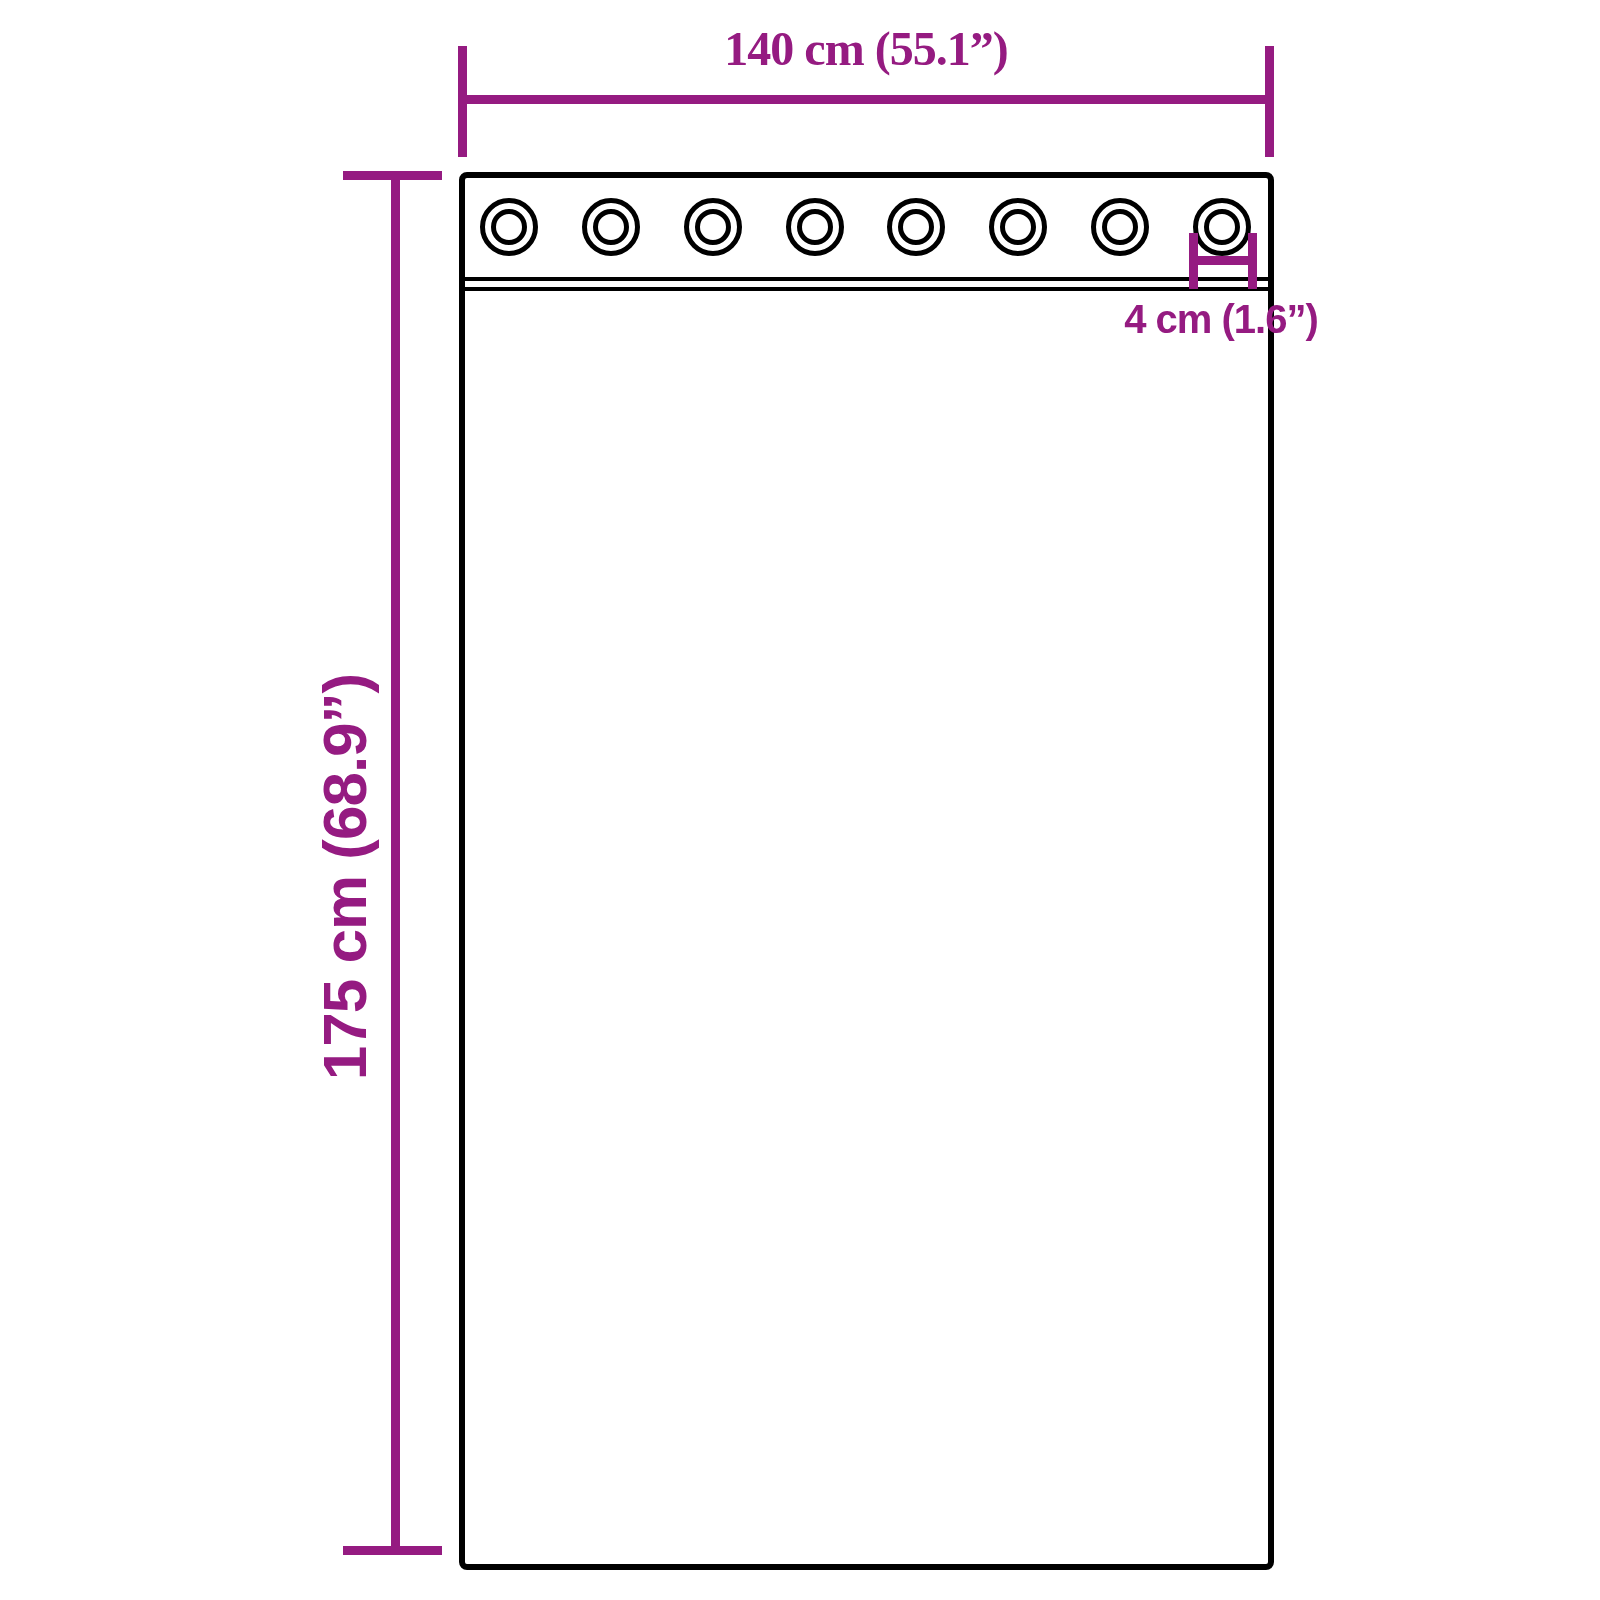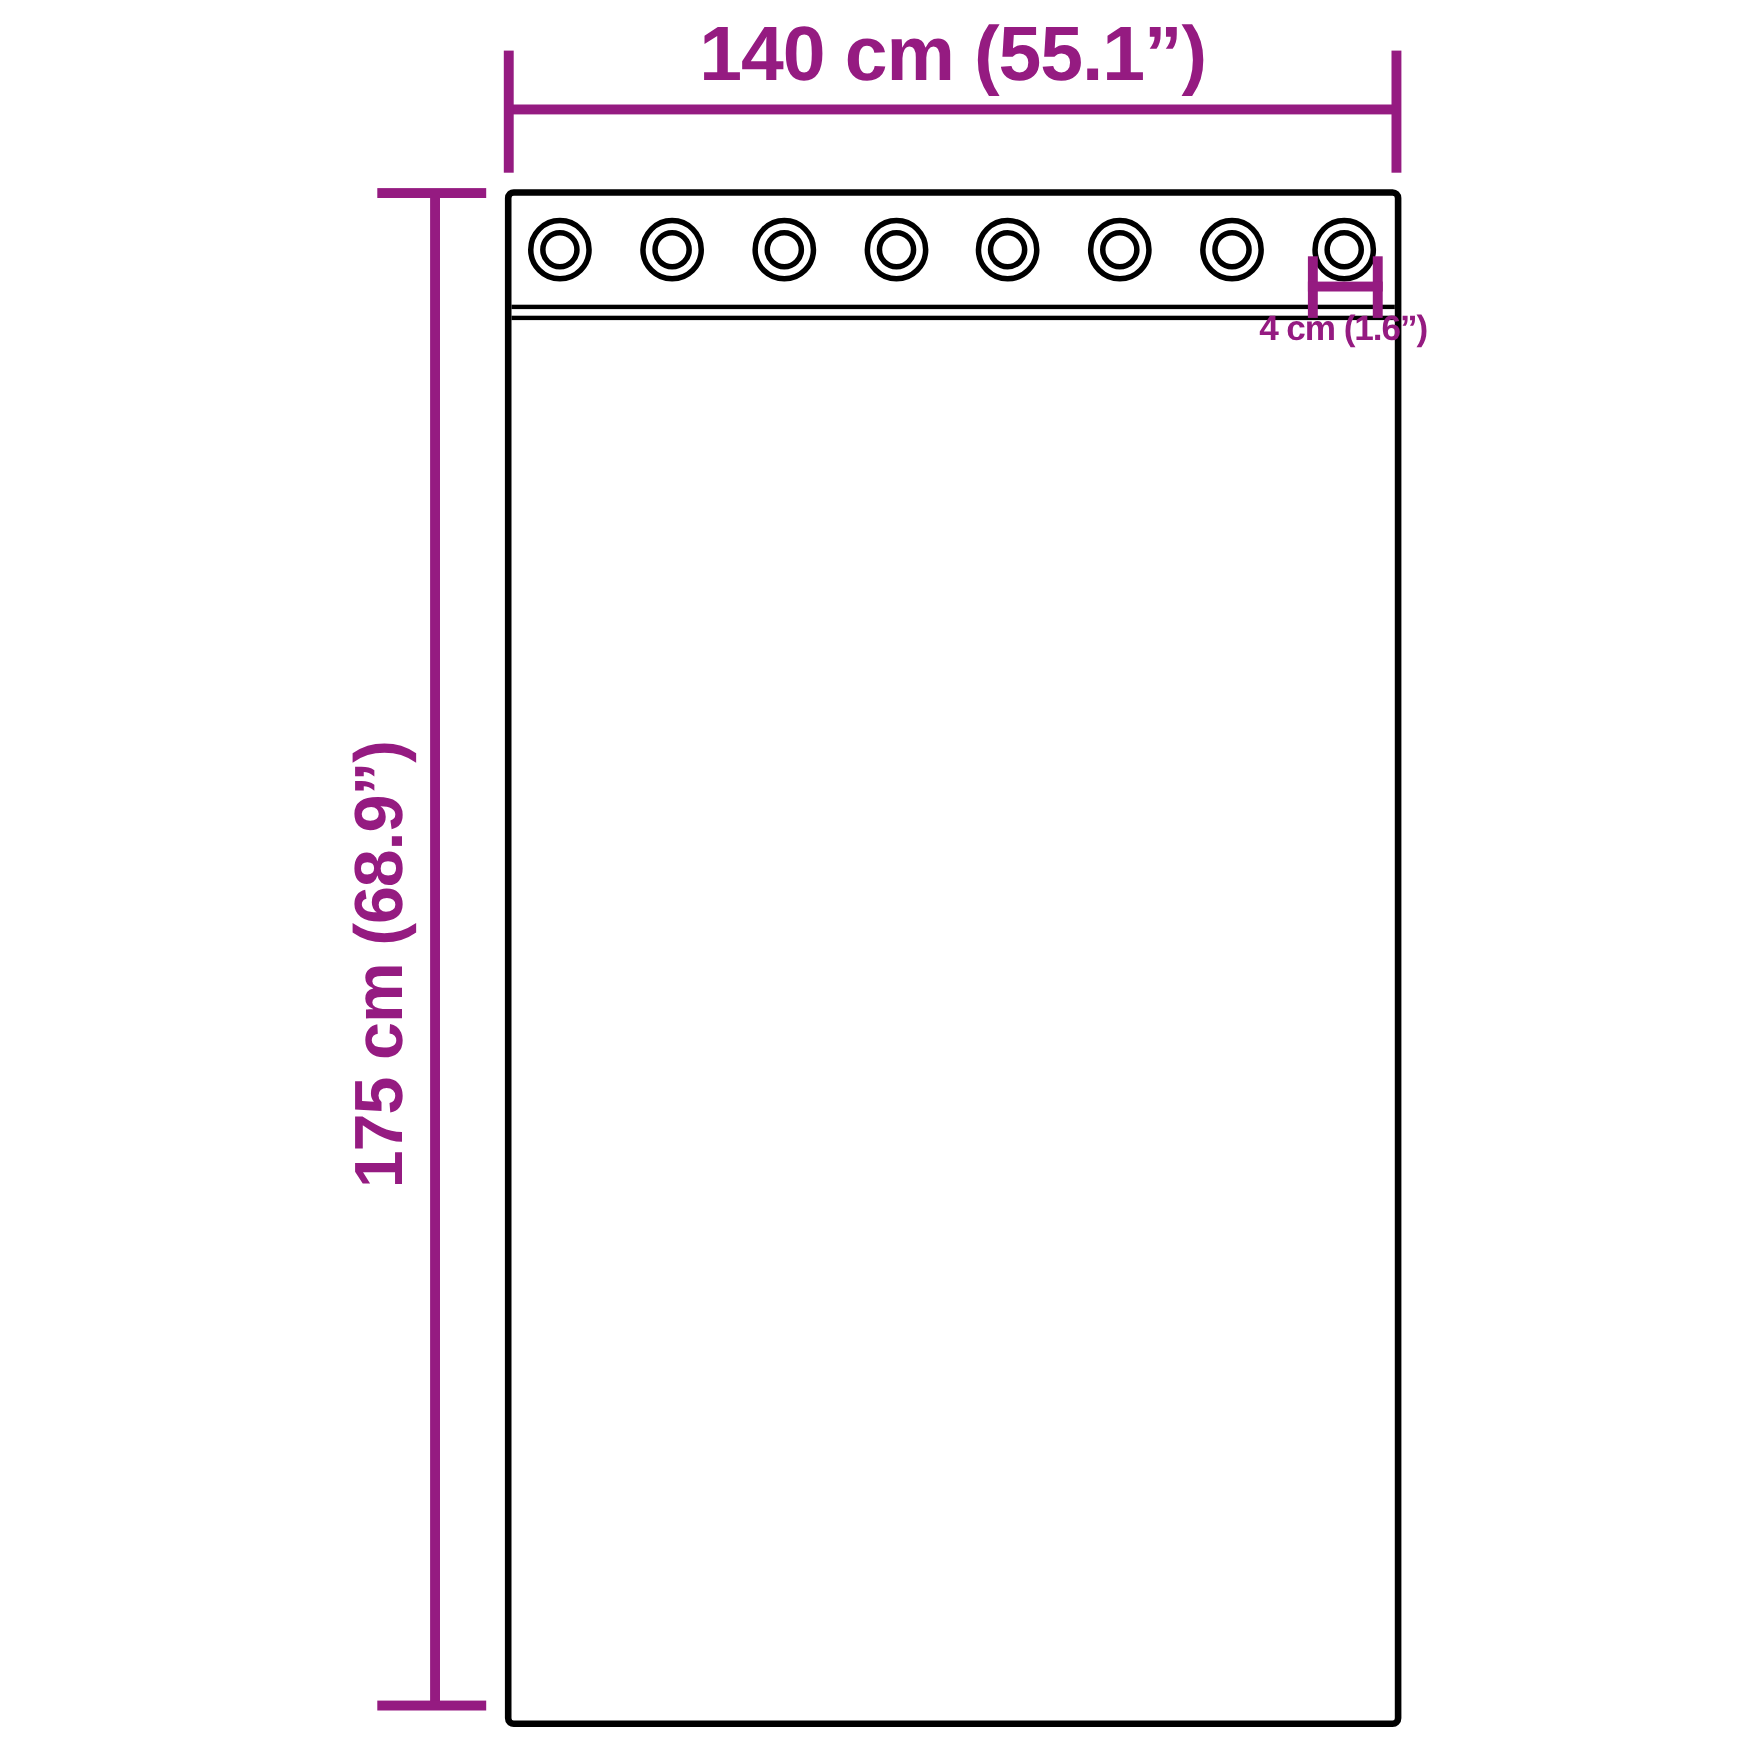--- a/index.html
+++ b/index.html
@@ -30,21 +30,21 @@
     font-weight: bold;
     letter-spacing: -1px;
     white-space: nowrap;
   }
 
   
   .width-line   { left: 462px; top: 95px;  width: 808px; height: 9px; }
   .width-cap-l  { left: 458px; top: 46px;  width: 9px;   height: 111px; }
   .width-cap-r  { left: 1265px;top: 46px;  width: 9px;   height: 111px; }
   .width-label  { left: 462px; top: 16px;  width: 808px; text-align: center;
-                  font-size: 70px; line-height: 66px; }
+                  font-size: 48px; line-height: 66px; font-family: Liberation Serif, serif; }
 
   
   .height-line  { left: 391px; top: 175px; width: 9px;   height: 1376px; }
   .height-cap-t { left: 343px; top: 171px; width: 99px;  height: 9px; }
   .height-cap-b { left: 343px; top: 1546px;width: 99px;  height: 9px; }
   .height-label { left: 95px;  top: 846px; width: 500px; height: 62px;
                   text-align: center; font-size: 62px; line-height: 62px;
                   transform: rotate(-90deg); transform-origin: center; }
 
   
@@ -89,22 +89,22 @@
     width: 36px; height: 36px;
     border: 5px solid var(--outline);
     border-radius: 50%;
     box-sizing: border-box;
   }
 
   
   .gdim-cap-l  { left: 1189px; top: 233px; width: 9px;  height: 56px; z-index: 3; }
   .gdim-cap-r  { left: 1248px; top: 233px; width: 9px;  height: 56px; z-index: 3; }
   .gdim-line   { left: 1189px; top: 256px; width: 68px; height: 9px;  z-index: 3; }
-  .grommet-label { left: 1021px; top: 272px; width: 400px; text-align: center;
-                   font-size: 32px; line-height: 52px; z-index: 3; }
+  .grommet-label { left: 1021px; top: 293px; width: 400px; text-align: center;
+                   font-size: 40px; line-height: 52px; z-index: 3; }
 </style>
 </head>
 <body>
 
 <div class="canvas">
 
   <div class="curtain">
     <div class="seam seam-1"></div>
     <div class="seam seam-2"></div>
   </div>

